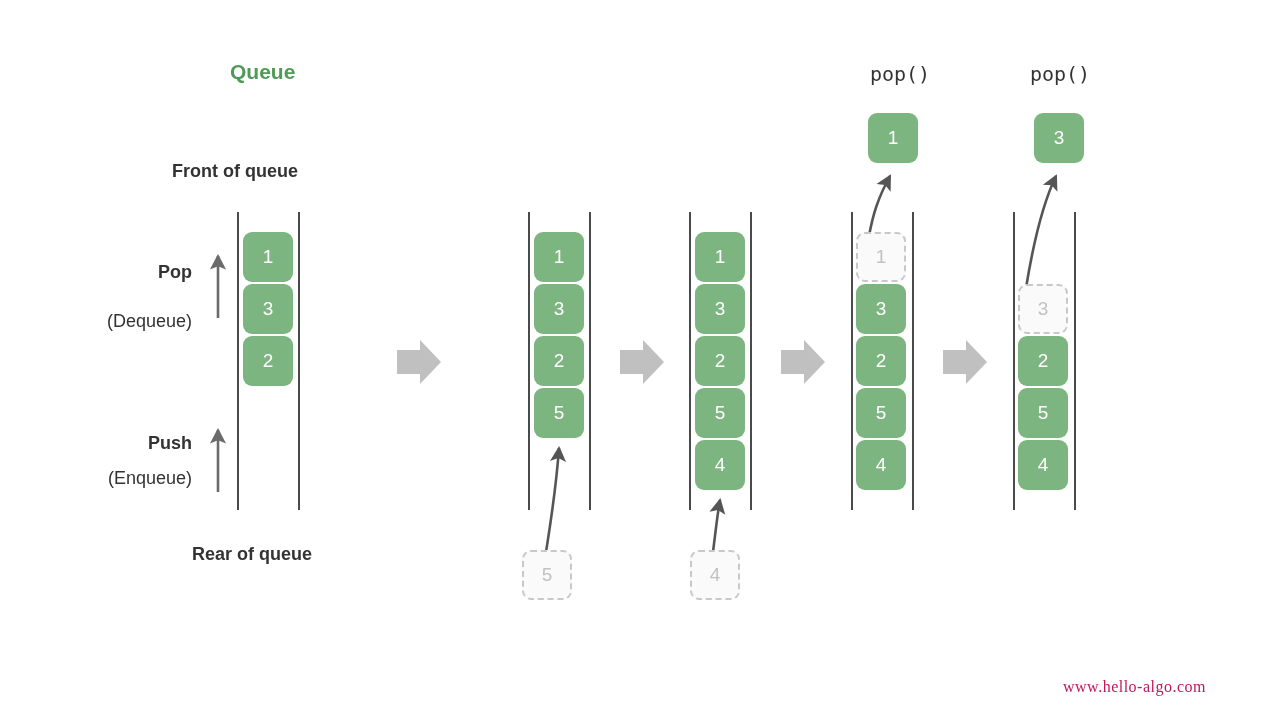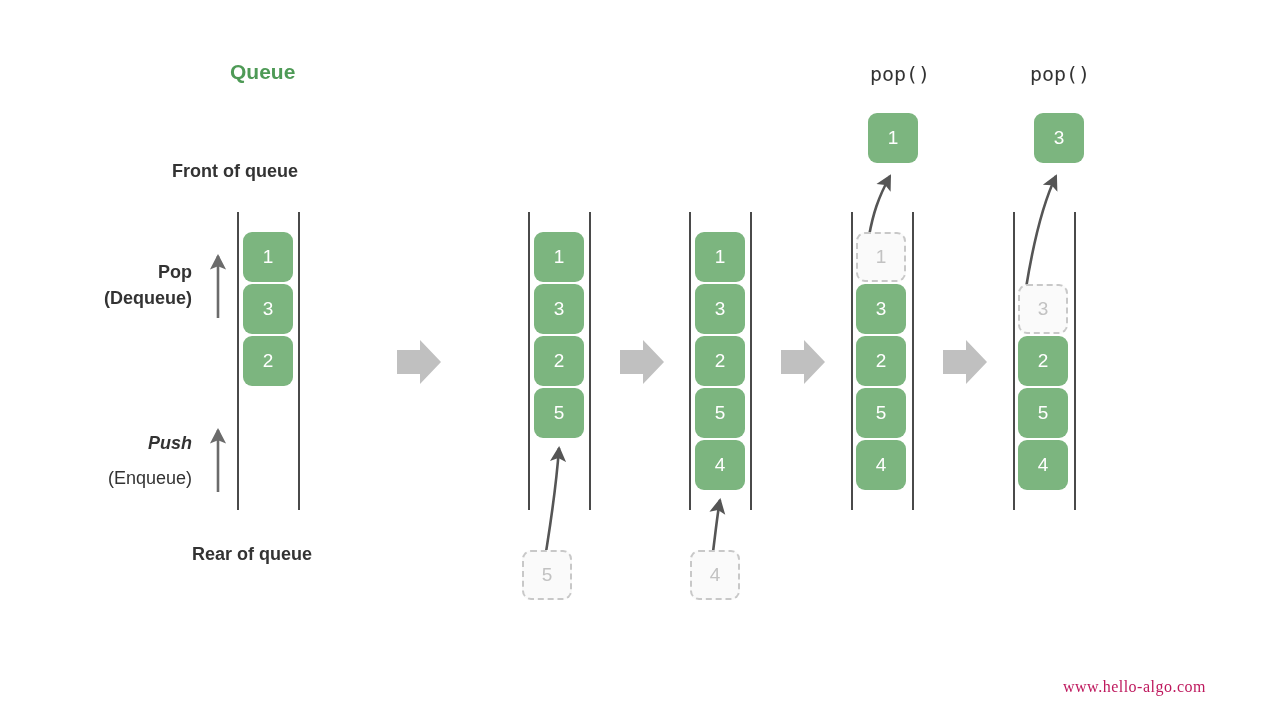--- a/index.html
+++ b/index.html
@@ -159,23 +159,23 @@
       <path d="M1026,288 C1033,245 1042,205 1056,176" stroke="#555555" stroke-width="2.6" fill="none" marker-end="url(#ahead)"></path>
     </g>
   </svg>
 
   <div class="title" style="left:230px; top:60px;">Queue</div>
 
   <div class="hdr" style="left:172px; top:161px;">Front of queue</div>
   <div class="hdr" style="left:192px; top:544px;text-align:right;">Rear of queue</div>
 
   <div class="op-bold" style="left:75px; top:262px; width:117px;">Pop</div>
-  <div class="op-sub" style="left:45px; top:288px; width:147px;font-weight:bold;">(Dequeue)</div>
-
-  <div class="op-bold" style="left:75px; top:433px; width:117px;font-style:italic;">Push</div>
+  <div class="op-sub" style="left:45px; top:311px; width:147px;">(Dequeue)</div>
+
+  <div class="op-bold" style="left:75px; top:433px; width:117px;">Push</div>
   <div class="op-sub" style="left:45px; top:468px; width:147px;">(Enqueue)</div>
 
   <div class="rail" style="left:237px; top:212px; height:298px;"></div>
   <div class="rail" style="left:298px; top:212px; height:298px;"></div>
   <div class="cell" style="left:243px; top:232px;">1</div>
   <div class="cell" style="left:243px; top:284px;">3</div>
   <div class="cell" style="left:243px; top:336px;">2</div>
 
   <div class="rail" style="left:528px; top:212px; height:298px;"></div>
   <div class="rail" style="left:589px; top:212px; height:298px;"></div>

